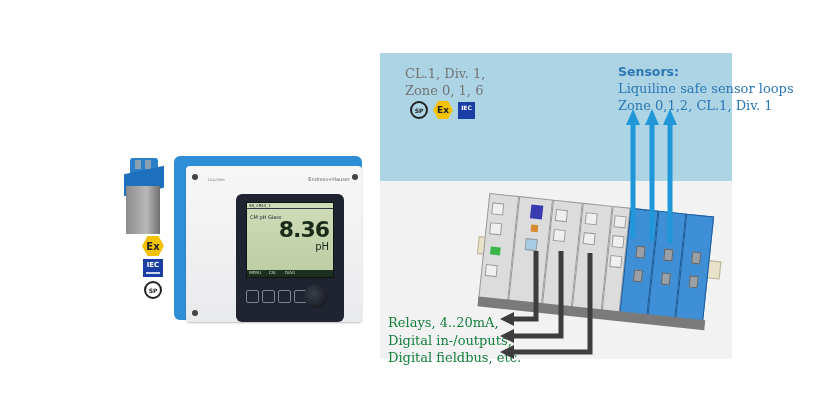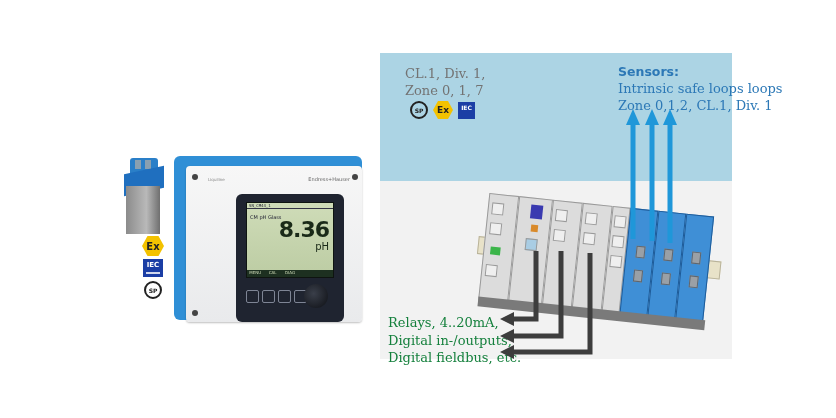--- a/index.html
+++ b/index.html
@@ -131,33 +131,33 @@
       <div class="knob"></div>
     </div>
   </div>
 </div>
 
 <div class="panel">
   <div class="zone-band"></div>
 
   <div class="hz-text">
     <div>CL.1, Div. 1,</div>
-    <div>Zone 0, 1, 7</div>
+    <div>Zone 0, 1, 6</div>
   </div>
   <div class="cert-row">
     <div class="cert-csa">SP</div>
     <div class="cert-ex">
         <span>Ex</span>
       </div>
     <div class="cert-iec">IEC</div>
   </div>
 
   <div class="sensors-text">
     <div class="title">Sensors:</div>
-    <div>Intrinsic safe loops loops</div>
+    <div>Liquiline safe sensor loops</div>
     <div>Zone 0,1,2, CL.1, Div. 1</div>
   </div>
 
   <div class="rack">
     <div class="rail"></div>
     <div class="slot" style="left:0;width:30px">
       <div class="term" style="top:8px"></div>
         <div class="term" style="top:28px"></div>
         <div class="term" style="top:70px"></div>
       <div class="chip-green" style="left:6px;top:52px"></div>

